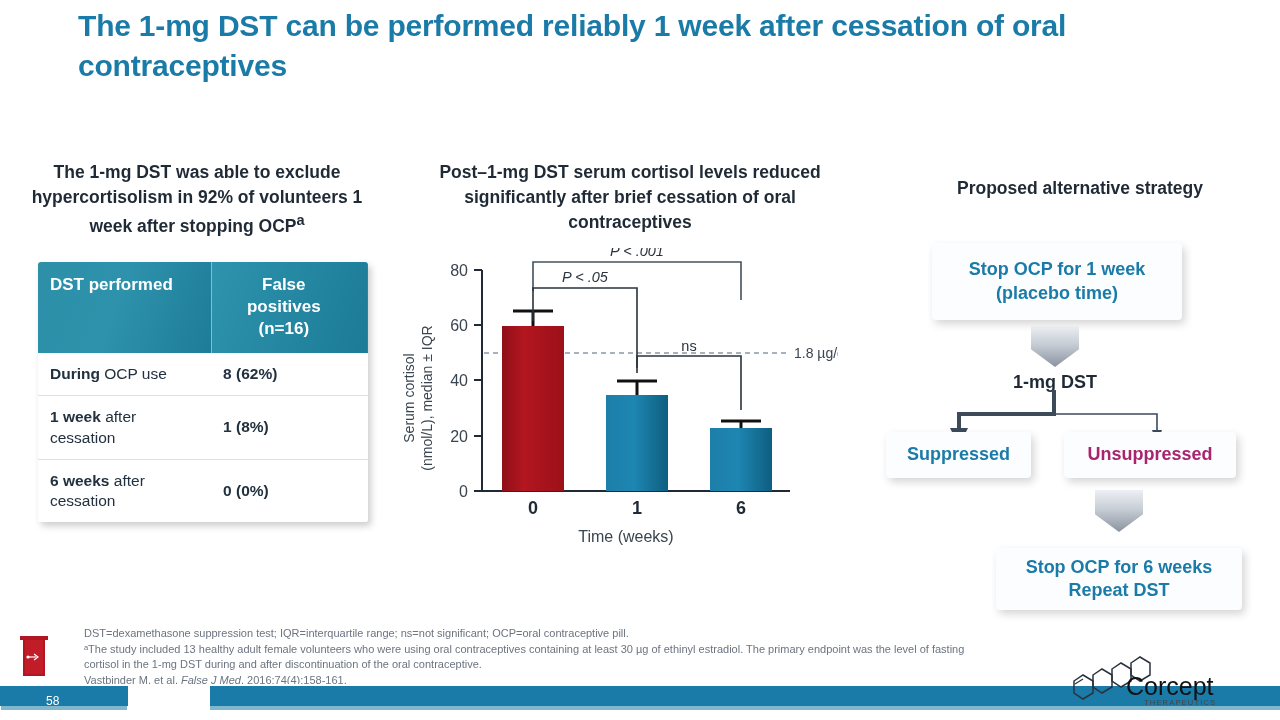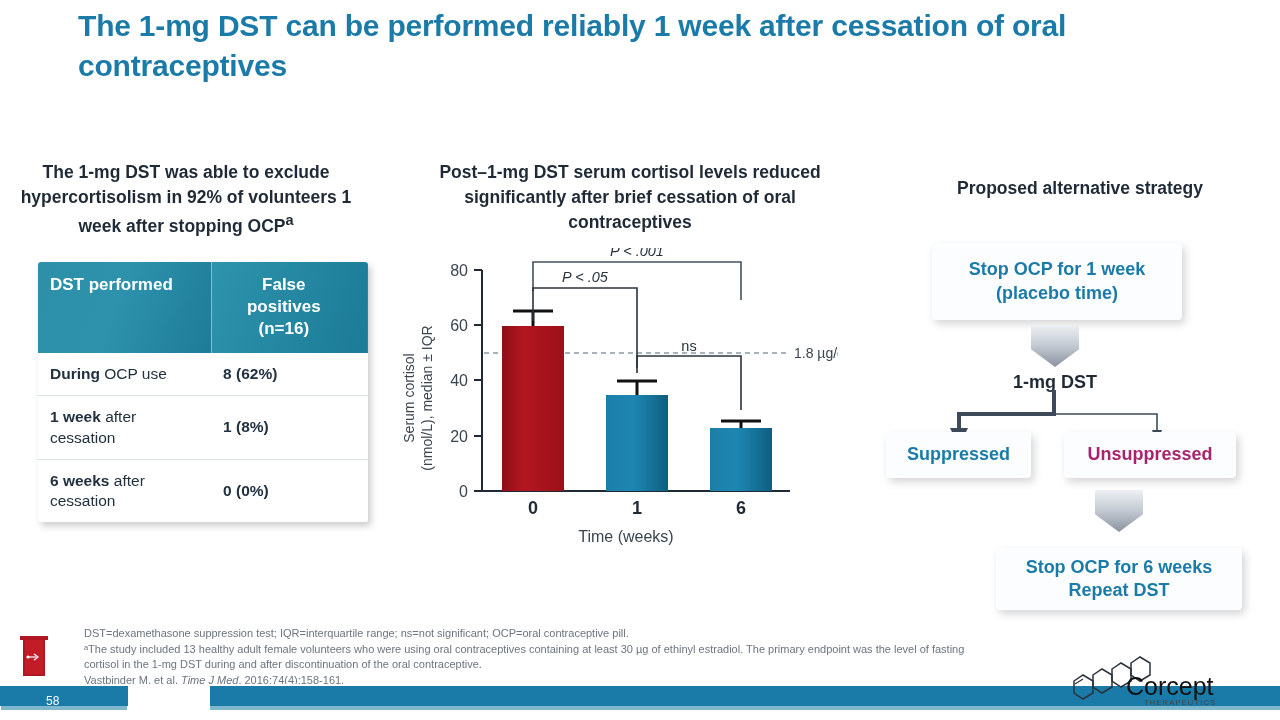--- a/index.html
+++ b/index.html
@@ -29,21 +29,21 @@
 
   
   .col-heading {
     position: absolute;
     font-size: 17.5px;
     font-weight: bold;
     color: #1F2A36;
     text-align: center;
     line-height: 1.42;
   }
-  #left-heading  { left: 1px;  top: 160px; width: 370px; }
+  #left-heading  { left: 12px;  top: 160px; width: 370px; }
   #mid-heading   { left: 420px; top: 160px; width: 420px; }
   #right-heading { left: 880px; top: 176px; width: 400px; }
 
   
   #table-wrap {
     position: absolute;
     left: 38px; top: 262px;
     width: 330px;
     border-radius: 3px;
     box-shadow: 3px 4px 7px rgba(0,0,0,0.20);
@@ -289,21 +289,21 @@
     <div>
       <div>Stop OCP for 6 weeks</div>
       <div>Repeat DST</div>
     </div>
   </div>
 
   <div id="footnotes">
     <div class="fn">DST=dexamethasone suppression test; IQR=interquartile range; ns=not significant; OCP=oral contraceptive pill.</div>
     <div class="fn">ᵃThe study included 13 healthy adult female volunteers who were using oral contraceptives containing at least 30 µg of ethinyl estradiol. The primary endpoint was the level of fasting</div>
     <div class="fn">cortisol in the 1-mg DST during and after discontinuation of the oral contraceptive.</div>
-    <div class="fn"><span>Vastbinder M, et al. </span><em>Time J Med</em><span>. 2016;74(4):158-161.</span></div>
+    <div class="fn"><span>Vastbinder M, et al. </span><em>False J Med</em><span>. 2016;74(4):158-161.</span></div>
   </div>
 
   <svg id="door" viewBox="0 0 40 48">
     <path d="M6,4 L34,4 L34,8 L31,8 L31,44 L9,44 L9,8 L6,8 Z" fill="#B01722"></path>
     <rect x="11" y="8" width="18" height="34" fill="#C11C28"></rect>
     <circle cx="14" cy="25" r="1.6" fill="#ffffff"></circle>
     <path d="M14,25 L22,25" stroke="#ffffff" stroke-width="1.2"></path>
     <path d="M20,22 L24,25 L20,28" fill="none" stroke="#ffffff" stroke-width="1.2"></path>
   </svg>
 

